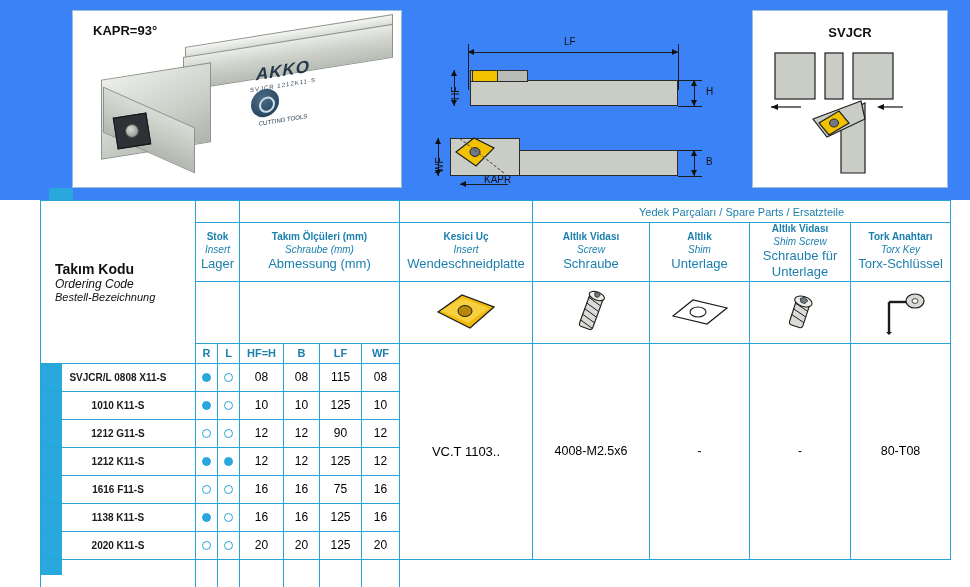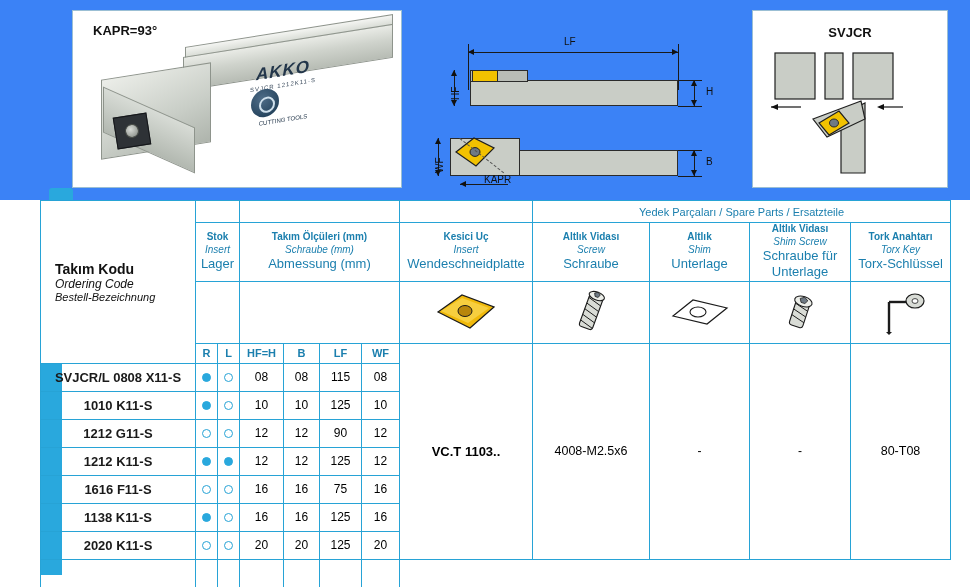--- a/index.html
+++ b/index.html
@@ -138,21 +138,21 @@
     height:22px; font-size:11px; color:#1b7fae; font-weight:normal;
   }
   .hdr-mid { height:58px; font-size:10px; line-height:1.25; color:#1b7fae; }
   .hdr-mid .l1 { font-weight:bold; }
   .hdr-mid .l2 { font-style:italic; }
   .hdr-mid .l3 { font-size:13px; }
   .hdr-icons { height:62px; }
   .sub-letter { height:20px; font-size:11px; font-weight:bold; color:#1b7fae; }
   .code-cell {
     text-align:right; padding-right:10px;
-    font-size:13px; font-weight:bold; color:#1a1a1a;
+    font-size:10px; font-weight:bold; color:#1a1a1a;
     height:28px;
     margin-left:24px;
   }
   .num-cell { font-size:12px; color:#000000; height:28px; }
   .dot {
     display:inline-block; width:9px; height:9px; border-radius:50%;
     border:1px solid #27a3d6;
   }
   .dot.filled { background:#29a8dd; border-color:#29a8dd; }
   .dot.empty { background:#fff; }
@@ -405,21 +405,21 @@
     </td>
   </tr>
 
   <tr>
     <td class="sub-letter">R</td>
     <td class="sub-letter">L</td>
     <td class="sub-letter">HF=H</td>
     <td class="sub-letter">B</td>
     <td class="sub-letter">LF</td>
     <td class="sub-letter">WF</td>
-    <td rowspan="8" class="num-cell" style="font-weight:bold;font-size:13px;text-align:center;">VC.T 1103..</td>
+    <td rowspan="8" class="num-cell" style="font-weight:normal;font-size:13px;text-align:center;">VC.T 1103..</td>
     <td rowspan="8" class="num-cell" style="font-size:12.5px;">4008-M2.5x6</td>
     <td rowspan="8" class="num-cell">-</td>
     <td rowspan="8" class="num-cell">-</td>
     <td rowspan="8" class="num-cell" style="font-size:12.5px;">80-T08</td>
   </tr>
 
   <tr>
     <td class="code-cell">SVJCR/L 0808 X11-S</td>
     <td><span class="dot filled"></span></td>
     <td><span class="dot empty"></span></td>

